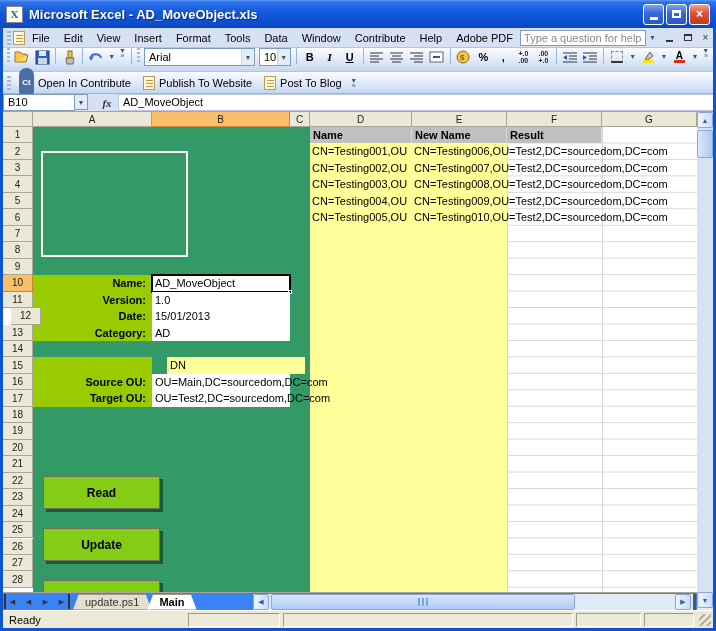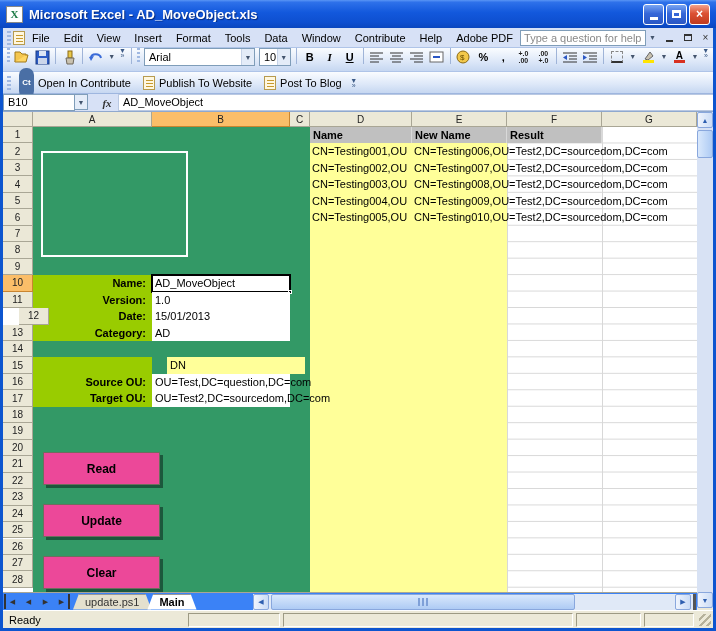--- a/index.html
+++ b/index.html
@@ -77,23 +77,23 @@
   .hdr.sel{background:#FBBE69;border-color:#C98530;}
   .blk{position:absolute;}
   .celltext{position:absolute;white-space:nowrap;font-size:11px;color:#000;}
   .clip{overflow:hidden;}
   .tbl-hdr-seg{position:absolute;background:#C0C0C0;border-right:1px solid #D9D9D9;display:flex;align-items:center;}
   .tbl-hdr-seg span{font-weight:bold;padding-left:3px;}
   .form-label{position:absolute;text-align:right;font-weight:bold;padding-right:4px;white-space:nowrap;}
   .form-value{position:absolute;background:#fff;padding-left:3px;white-space:nowrap;}
   #selbox{position:absolute;border:2px solid #000;}
   #selbox .handle{position:absolute;right:-3px;bottom:-3px;width:4px;height:4px;background:#000;border:1px solid #fff;}
-  .macro-btn{position:absolute;width:117px;height:33px;background:#ec4899;border:1px solid #6E6E5E;
+  .macro-btn{position:absolute;width:117px;height:33px;background:#84cc16;border:1px solid #6E6E5E;
     box-shadow:3px 3px 0 rgba(10,35,25,0.55);display:flex;align-items:center;justify-content:center;
-    font-weight:bold;font-size:12px;color:#000;}
+    font-weight:bold;font-size:12px;color:#000;margin-top:24px;}
   #rect-outline{position:absolute;border:2px solid #fff;}
   
   #vscroll{left:697px;top:112px;width:16px;height:496px;background:#D8E2F4;}
   .sb-btn{position:absolute;width:16px;height:16px;border:1px solid #89A7DD;border-radius:2px;
     background:linear-gradient(90deg,#EFF4FD,#CBDCF6);display:flex;align-items:center;justify-content:center;
     color:#2F5FB0;font-size:7px;}
   #vthumb{position:absolute;left:0;top:18px;width:16px;height:28px;border:1px solid #89A7DD;border-radius:2px;
     background:linear-gradient(90deg,#D9E8FC,#AECBF4);}
   
   #tabbar{left:3px;top:592px;width:694px;height:18px;background:#3b82f6;border-top:1px solid #A9A695;display:flex;align-items:center;}
@@ -384,21 +384,21 @@
         <span class="handle"></span>
       </div>
       <div class="form-label" style="left: 30px; top: 179.6px; width: 117px; height: 16.46px; line-height: 16.46px;">Version:</div>
       <div class="form-value" style="left: 149px; top: 179.6px; width: 138px; height: 16.46px; line-height: 16.46px;">1.0</div>
       <div class="form-label" style="left: 30px; top: 196.06px; width: 117px; height: 16.46px; line-height: 16.46px;">Date:</div>
       <div class="form-value" style="left: 149px; top: 196.06px; width: 138px; height: 16.46px; line-height: 16.46px;">15/01/2013</div>
       <div class="form-label" style="left: 30px; top: 212.52px; width: 117px; height: 16.46px; line-height: 16.46px;">Category:</div>
       <div class="form-value" style="left: 149px; top: 212.52px; width: 138px; height: 16.46px; line-height: 16.46px;">AD</div>
       <div class="form-value" style="left: 164px; top: 245.44px; width: 138px; height: 16.46px; line-height: 16.46px; background: rgb(255, 255, 153);">DN</div>
       <div class="form-label" style="left: 30px; top: 261.9px; width: 117px; height: 16.46px; line-height: 16.46px;">Source OU:</div>
-      <div class="form-value" style="left: 149px; top: 261.9px; width: 138px; height: 16.46px; line-height: 16.46px;">OU=Test,DC=question,DC=com</div>
+      <div class="form-value" style="left: 149px; top: 261.9px; width: 138px; height: 16.46px; line-height: 16.46px;">OU=Main,DC=sourcedom,DC=com</div>
       <div class="form-label" style="left: 30px; top: 278.36px; width: 117px; height: 16.46px; line-height: 16.46px;">Target OU:</div>
       <div class="form-value" style="left: 149px; top: 278.36px; width: 138px; height: 16.46px; line-height: 16.46px;">OU=Test2,DC=sourcedom,DC=com</div>
       <div class="macro-btn" style="left: 40px; top: 340px;">Read</div>
       <div class="macro-btn" style="left: 40px; top: 392px;">Update</div>
       <div class="macro-btn" style="left: 40px; top: 444px;">Clear</div>
       <div class="hdr" style="left: 0px; top: 0px; width: 30px; height: 15px;"></div>
       <div class="hdr" style="left: 30px; top: 0px; width: 119px; height: 15px;">A</div>
       <div class="hdr sel" style="left: 149px; top: 0px; width: 138px; height: 15px;">B</div>
       <div class="hdr" style="left: 287px; top: 0px; width: 20px; height: 15px;">C</div>
       <div class="hdr" style="left: 307px; top: 0px; width: 102px; height: 15px;">D</div>
@@ -409,21 +409,21 @@
       <div class="hdr" style="left: 0px; top: 31.46px; width: 30px; height: 16.46px;">2</div>
       <div class="hdr" style="left: 0px; top: 47.92px; width: 30px; height: 16.46px;">3</div>
       <div class="hdr" style="left: 0px; top: 64.38px; width: 30px; height: 16.46px;">4</div>
       <div class="hdr" style="left: 0px; top: 80.84px; width: 30px; height: 16.46px;">5</div>
       <div class="hdr" style="left: 0px; top: 97.3px; width: 30px; height: 16.46px;">6</div>
       <div class="hdr" style="left: 0px; top: 113.76px; width: 30px; height: 16.46px;">7</div>
       <div class="hdr" style="left: 0px; top: 130.22px; width: 30px; height: 16.46px;">8</div>
       <div class="hdr" style="left: 0px; top: 146.68px; width: 30px; height: 16.46px;">9</div>
       <div class="hdr sel" style="left: 0px; top: 163.14px; width: 30px; height: 16.46px;">10</div>
       <div class="hdr" style="left: 0px; top: 179.6px; width: 30px; height: 16.46px;">11</div>
-      <div class="hdr" style="left: 16px; top: 196.06px; width: 30px; height: 16.46px;">12</div>
+      <div class="hdr" style="left: 8px; top: 196.06px; width: 30px; height: 16.46px;">12</div>
       <div class="hdr" style="left: 0px; top: 212.52px; width: 30px; height: 16.46px;">13</div>
       <div class="hdr" style="left: 0px; top: 228.98px; width: 30px; height: 16.46px;">14</div>
       <div class="hdr" style="left: 0px; top: 245.44px; width: 30px; height: 16.46px;">15</div>
       <div class="hdr" style="left: 0px; top: 261.9px; width: 30px; height: 16.46px;">16</div>
       <div class="hdr" style="left: 0px; top: 278.36px; width: 30px; height: 16.46px;">17</div>
       <div class="hdr" style="left: 0px; top: 294.82px; width: 30px; height: 16.46px;">18</div>
       <div class="hdr" style="left: 0px; top: 311.28px; width: 30px; height: 16.46px;">19</div>
       <div class="hdr" style="left: 0px; top: 327.74px; width: 30px; height: 16.46px;">20</div>
       <div class="hdr" style="left: 0px; top: 344.2px; width: 30px; height: 16.46px;">21</div>
       <div class="hdr" style="left: 0px; top: 360.66px; width: 30px; height: 16.46px;">22</div>

